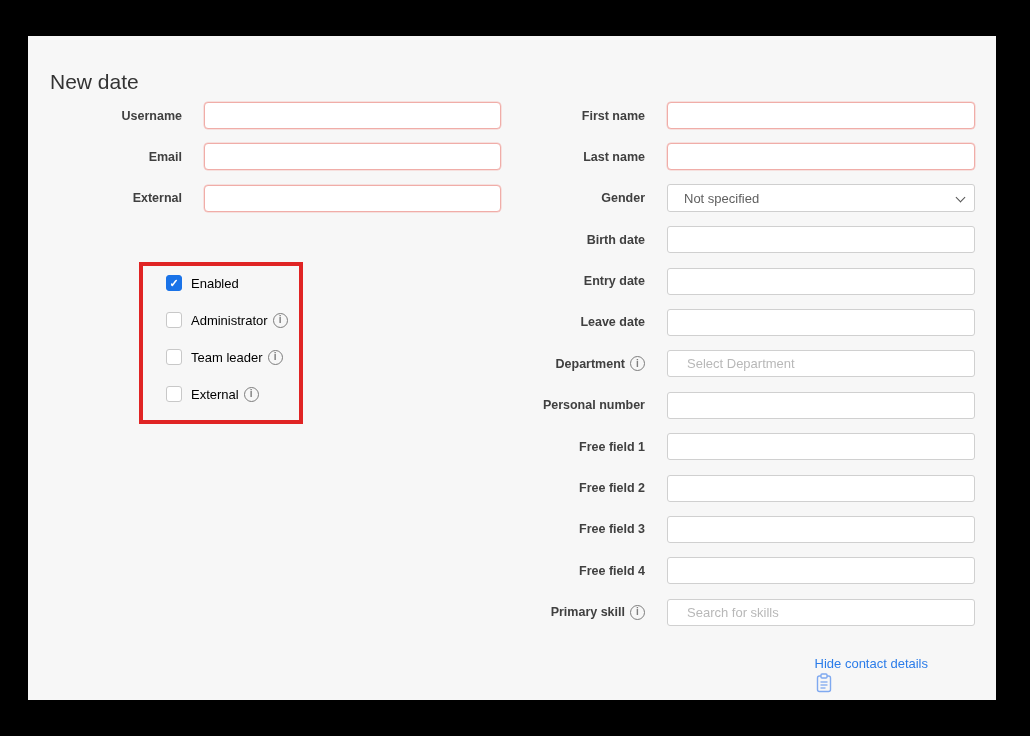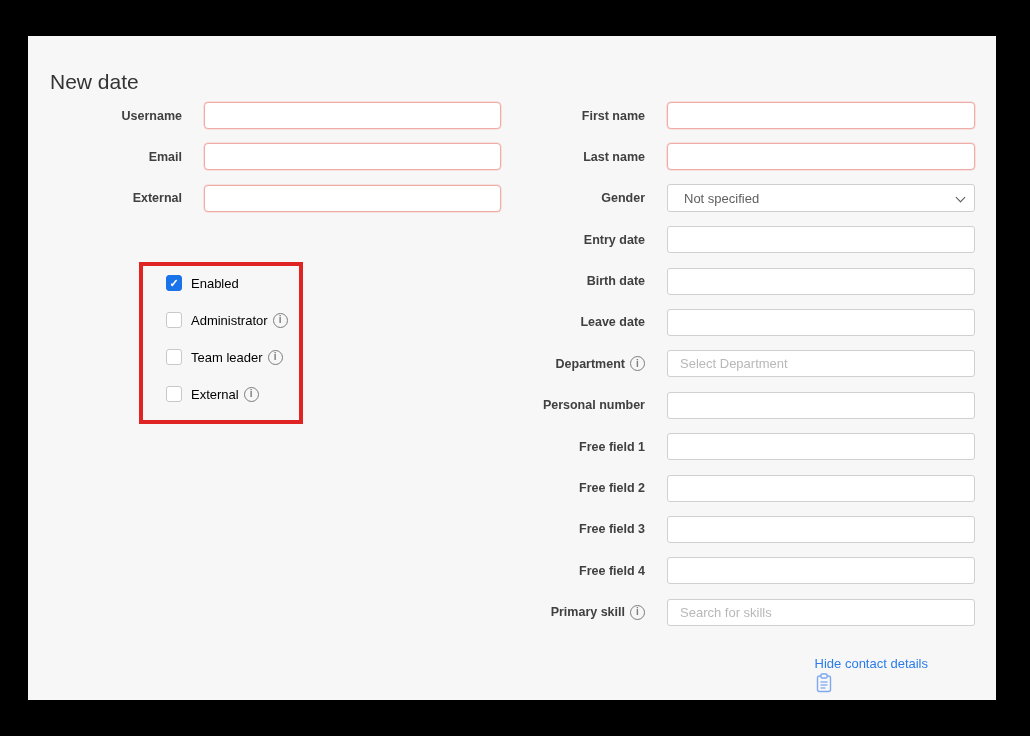--- a/index.html
+++ b/index.html
@@ -18,21 +18,21 @@
   .form-row { display:flex; align-items:center; height:27px; margin-bottom:14.4px; }
   .form-label {
     display:flex; align-items:center; justify-content:flex-end;
     font-size:12.5px; font-weight:700; color:#404040; white-space:nowrap;
     margin-right:22px;
   }
   .col-left  .form-label { width:134px; }
   .col-right .form-label { width:132px;text-align:center; }
   .tb {
     height:27px; font-size:13px; color:#333; background:#fff;
-    padding:0 12px; outline:none; font-family:"Liberation Sans", sans-serif;
+    padding:0 19px; outline:none; font-family:"Liberation Sans", sans-serif;
   }
   .col-left  .tb { width:297px; }
   .col-right .tb { width:308px; }
   .tb::placeholder { color:#b8b8b8; opacity:1; }
   .tb-invalid { border:1px solid #f0ada8; border-radius:4px; box-shadow:0 0 0 0.5px #f6c9c6; }
   .tb-normal  { border:1px solid #d0d0d0; border-radius:3px; }
   .select-wrap { position:relative; width:308px; height:28px; }
   .select-wrap select {
     width:100%; height:28px; appearance:none; -webkit-appearance:none;
     border:1px solid #cfcfcf; border-radius:3px; background:#fff;
@@ -125,25 +125,25 @@
     <div class="form-row">
       <label class="form-label">Gender</label>
       <div class="select-wrap">
         <select>
           <option>Not specified</option>
         </select>
         <span class="chevron"></span>
       </div>
     </div>
     <div class="form-row">
-      <label class="form-label">Entry date</label>
+      <label class="form-label">Birth date</label>
       <input class="tb tb-normal" type="text" value="" style="">
     </div>
     <div class="form-row">
-      <label class="form-label">Birth date</label>
+      <label class="form-label">Entry date</label>
       <input class="tb tb-normal" type="text" value="" style="">
     </div>
     <div class="form-row">
       <label class="form-label">Leave date</label>
       <input class="tb tb-normal" type="text" value="" style="">
     </div>
     <div class="form-row">
       <label class="form-label">
         <span>Department</span>
         <span class="info-icon">i</span>

